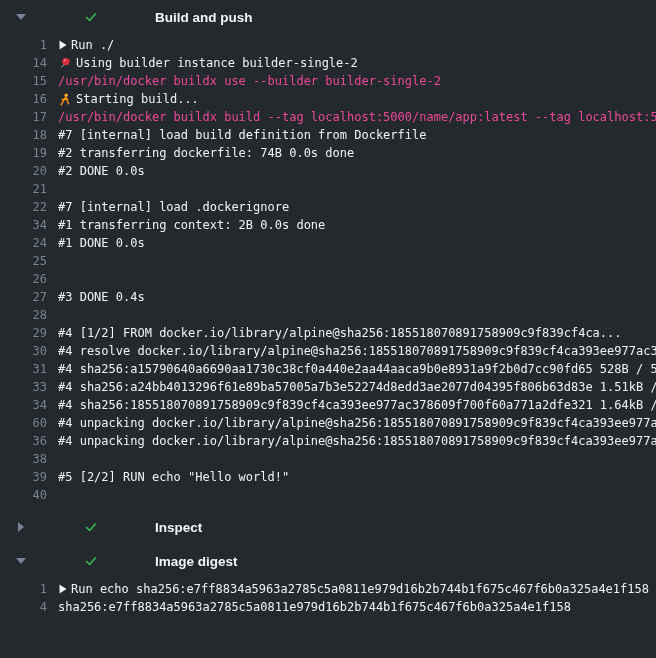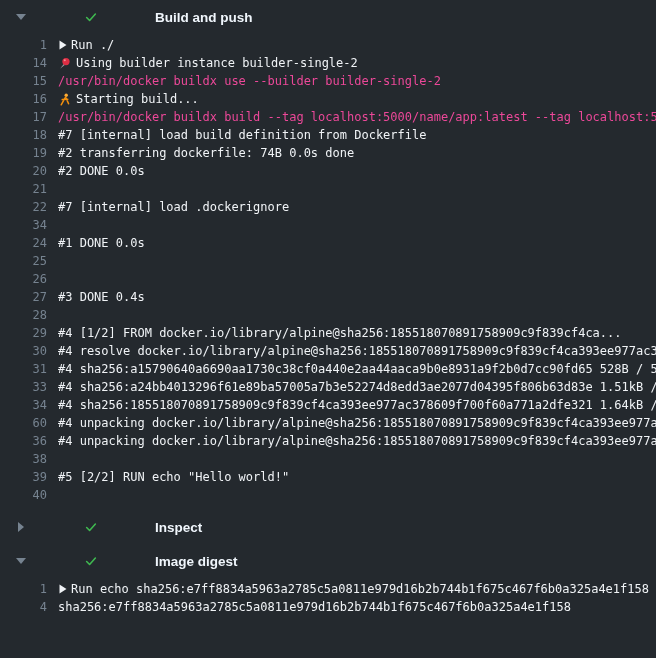--- a/index.html
+++ b/index.html
@@ -148,20 +148,21 @@
 
   <div class="log-line">
     <span class="line-num">22</span>
     
     <span class="line-text">#7 [internal] load .dockerignore</span>
   </div>
 
   <div class="log-line">
     <span class="line-num">34</span>
     
+    <span class="line-text">#1 transferring context: 2B 0.0s done</span>
   </div>
 
   <div class="log-line">
     <span class="line-num">24</span>
     
     <span class="line-text">#1 DONE 0.0s</span>
   </div>
 
   <div class="log-line">
     <span class="line-num">25</span>

